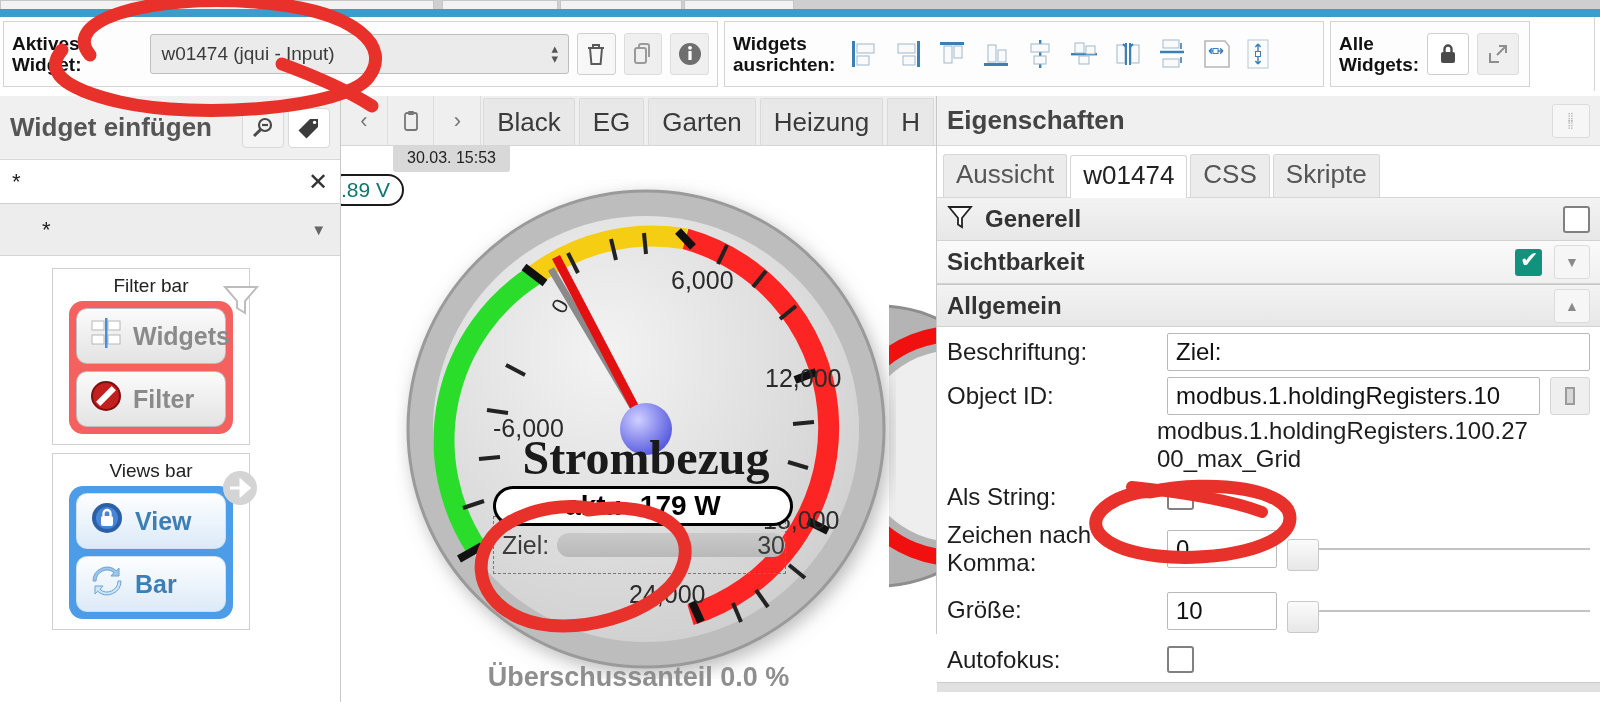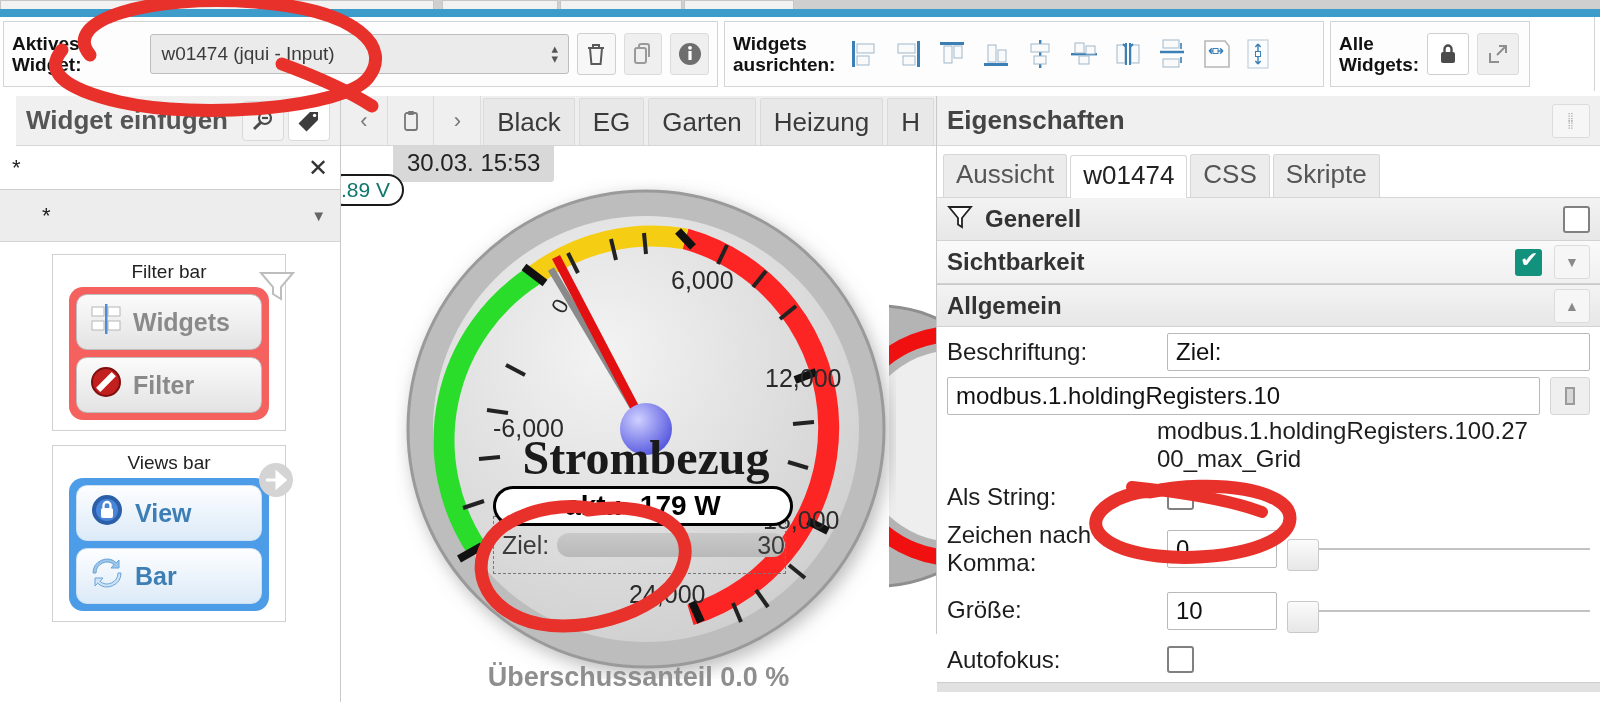--- a/index.html
+++ b/index.html
@@ -48,22 +48,22 @@
   .ibtn.flat{ background:#efefef; border-color:#dcdcdc; }
   .ibtn.white{ background:#ffffff; }
   .alignicons{ display:flex; align-items:center; gap:14px; padding:0 6px;}
   .alignicons svg{ display:block; }
   
   .leftpanel{
     position:absolute; left:0; top:96px; width:341px; height:606px;
     background:#ffffff; border-right:1px solid #c9c9c9;
   }
   .lp-head{
-    height:50px; background:#f0f0f0; border-bottom:1px solid #d8d8d8;
-    display:flex; align-items:center; padding:0 10px;margin-left:16px;
+    height:64px; background:#f0f0f0; border-bottom:1px solid #d8d8d8;
+    display:flex; align-items:center; padding:0 10px;
   }
   .lp-title{ font-size:26px; font-weight:bold; color:#555; flex:1; }
   .lp-hbtn{
     width:42px; height:40px; border:1px solid #d9d9d9; border-radius:4px;
     background:#f4f4f4; display:flex; align-items:center; justify-content:center; margin-left:4px;
     color:#4a4a4a;
   }
   .lp-hbtn.active{ background:#ffffff; }
   .lp-search{
     height:44px; background:#ffffff; border-bottom:1px solid #cfcfcf;
@@ -72,22 +72,22 @@
   .lp-search .val{ font-size:22px; color:#222; flex:1; }
   .lp-search .clear{ font-size:24px; color:#333; }
   .lp-combo{
     height:52px; background:#ededed; border-bottom:1px solid #d5d5d5;
     display:flex; align-items:center; padding:0 14px;
   }
   .lp-combo .val{ font-size:22px; color:#222; flex:1; padding-left:28px;}
   .lp-combo .caret{ color:#666; font-size:15px;}
   .cardwrap{ padding:12px 0 0 52px; }
   .card{
-    width:234px; border:1px solid #d0d0d0; background:#fff;
-    margin-bottom:14px; padding:6px 0 10px 0; position:relative;
+    width:198px; border:1px solid #d0d0d0; background:#fff;
+    margin-bottom:8px; padding:6px 0 10px 0; position:relative;
   }
   .card-title{ text-align:center; font-size:19px; color:#222; margin-bottom:4px; }
   .pill-group{
     margin:0 16px; border-radius:14px; padding:7px;
     display:flex; flex-direction:column; gap:7px;
   }
   .pg-red{ background:#f4615e; }
   .pg-blue{ background:#4c9ce8; }
   .pill{
     height:56px; border-radius:11px; display:flex; align-items:center;
@@ -116,21 +116,21 @@
     width:48px; display:flex; align-items:center; justify-content:center;
     border-right:1px solid #dcdcdc; color:#777; font-size:22px; background:#efefef;
   }
   .tab{
     display:flex; align-items:center; padding:0 13px; margin:2px 2px 0 2px;
     background:#e8e8e8; border:1px solid #dadada; border-bottom:none;
     font-size:26px; color:#3a3a3a; border-radius:2px 2px 0 0;
   }
   .timechip{
     position:absolute; left:52px; top:50px; background:#d8d8d8;
-    padding:3px 14px 5px 14px; font-size:24px; color:#222; border-radius:0 0 3px 3px;
+    padding:3px 14px 5px 14px; font-size:16px; color:#222; border-radius:0 0 3px 3px;
   }
   .voltchip{
     position:absolute; left:-14px; top:78px; border:2px solid #1a1a1a;
     border-radius:16px; background:#fff; padding:2px 12px; font-size:21px; color:#0f766e;
   }
   .gauge-main{ position:absolute; left:55px; top:83px; width:500px; height:500px; }
   .gauge-left{ position:absolute; left:-180px; top:205px; width:230px; height:310px; }
   .gauge-right{ position:absolute; left:548px; top:200px; width:200px; height:300px; }
   .subtitle{
     position:absolute; left:0; top:566px; width:595px; text-align:center;
@@ -612,20 +612,21 @@
     <span class="nm">Allgemein</span>
     <span class="arrbtn">▲</span>
   </div>
 
   <div class="prow">
     <div class="plabel">Beschriftung:</div>
     <div class="pinput wide">Ziel:</div>
   </div>
 
   <div class="prow">
+    <div class="plabel">Object ID:</div>
     <div class="pinput wide">modbus.1.holdingRegisters.10</div>
     <div class="objbtn">
       <svg width="18" height="22" viewBox="0 0 18 22">
           <rect x="4" y="2" width="10" height="18" fill="#9b9b9b"></rect>
           <rect x="6" y="4" width="6" height="14" fill="#d7d7d7"></rect>
         </svg>
     </div>
   </div>
   <div class="objpath">
     <div>modbus.1.holdingRegisters.100.27</div>

